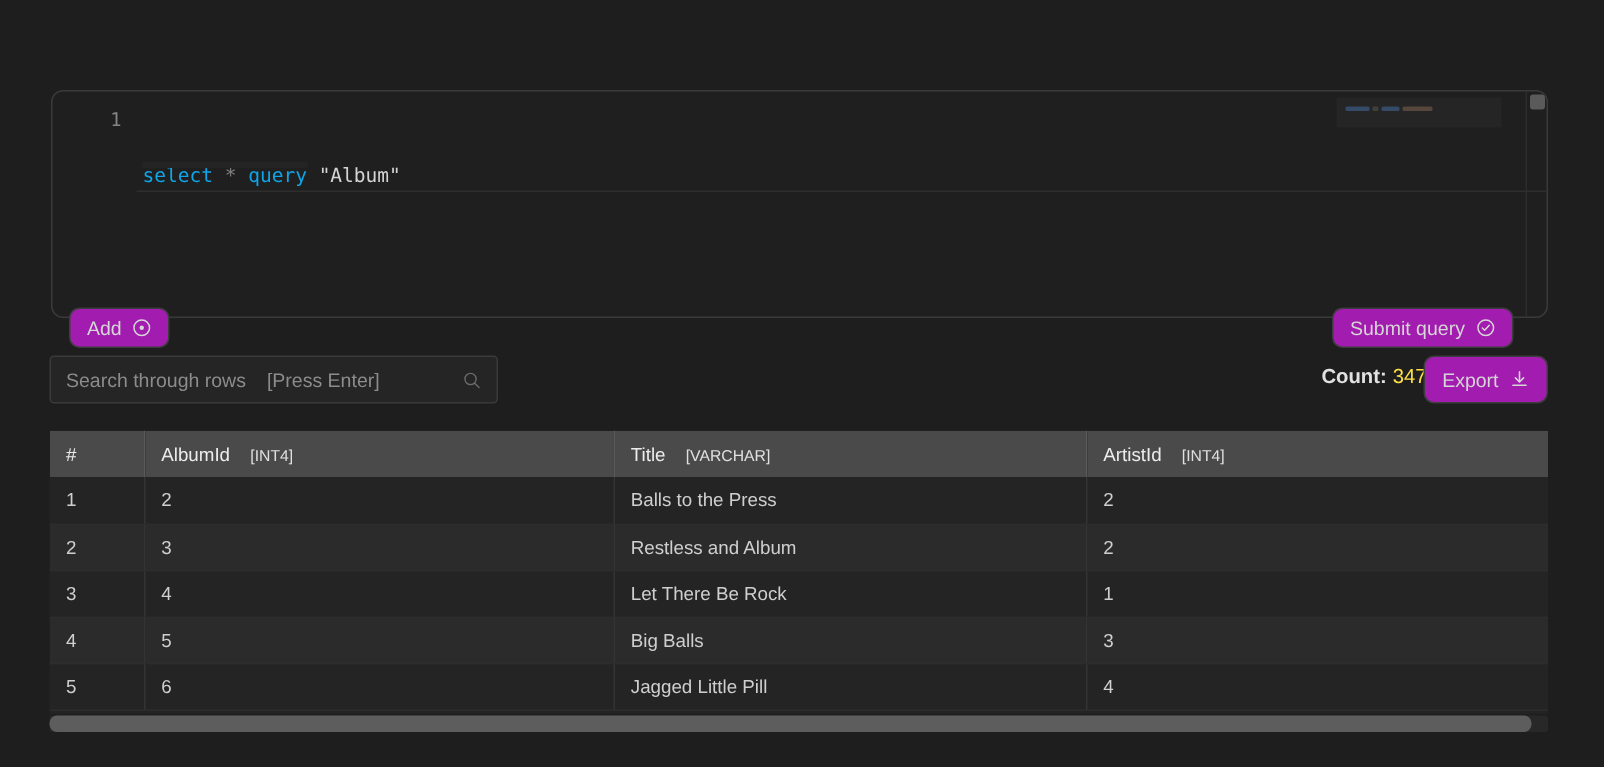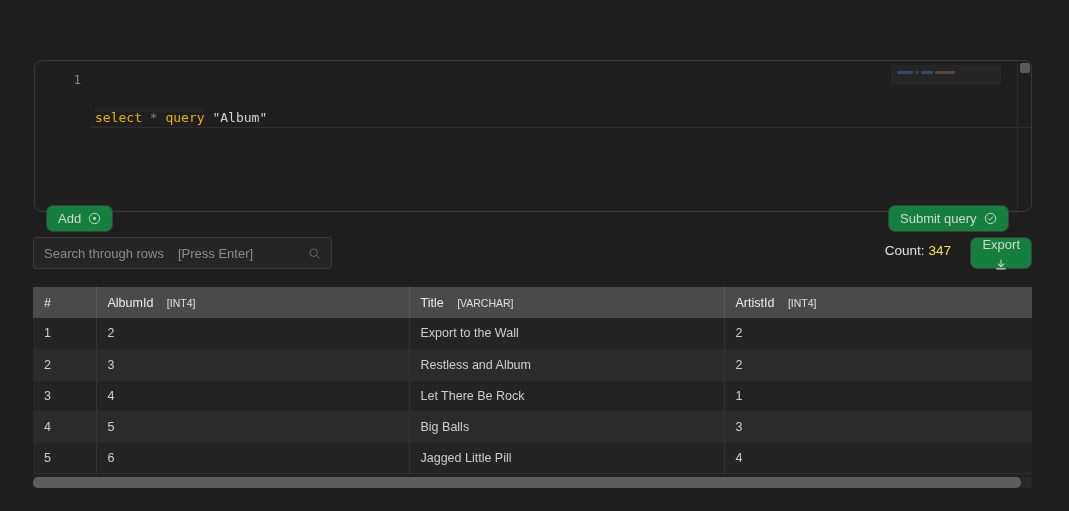--- a/index.html
+++ b/index.html
@@ -56,21 +56,21 @@
     position: relative;
     color: #d4d4d4;
   }
   .code-line::after {
     content: "";
     position: absolute;
     left: -4px; right: -560px; bottom: -1px;
     height: 1px;
     background: #2e2e2e;
   }
-  .tok-kw   { color: #eab308; }
+  .tok-kw   { color: #0ea5e9; }
   .tok-op   { color: #808080; }
   .tok-ident{ color: #d4d4d4; }
 
   
   .minimap {
     position: absolute;
     right: 30px; top: 0;
     width: 110px; height: 100%;
     opacity: .75;
   }
@@ -111,21 +111,21 @@
     left: 60px; top: 47px;
     width: 110px; height: 4px;
     background: #242424;
   }
 
   
   .btn {
     display: inline-flex;
     align-items: center;
     gap: 7px;
-    background: #15803d;
+    background: #a21caf;
     color: #d6d6d6;
     border: 1px solid #3d3d3d;
     border-radius: 7px;
     font-size: 13px;
     padding: 6px 11px;
     cursor: pointer;
     line-height: 1;
     white-space: nowrap;
   }
   .add-btn {
@@ -160,30 +160,29 @@
   .search-ph .hint { color: #8c8c8c; margin-left: 14px; }
   .search-icon { opacity: .6; }
 
   .count-wrap {
     position: absolute;
     right: 118px; top: 243px;
     font-size: 13.5px;
     color: #e2e2e2;
     white-space: nowrap;
   }
-  .count-wrap .lbl { font-weight: normal; margin-top: 26px; }
+  .count-wrap .lbl { font-weight: bold; margin-top: 26px; }
   .count-wrap .val { color: #fde047; margin-left: 4px; }
 
   .export-btn {
     position: absolute;
     right: 37px; top: 237px;
     height: 32px;
     padding: 0 11px;
     border-radius: 7px;
-    flex-direction: column;
   }
 
   
   .table-wrap {
     position: absolute;
     left: 33px; top: 287px;
     width: 999px;
     height: 189px;
     overflow: hidden;
     background: #232323;
@@ -346,21 +345,21 @@
           <th>
             <span>ArtistId</span>
             <span class="ctype">[INT4]</span>
           </th>
         </tr>
       </thead>
       <tbody>
         <tr class="r-odd">
           <td>1</td>
           <td>2</td>
-          <td>Export to the Wall</td>
+          <td>Balls to the Press</td>
           <td>2</td>
         </tr>
         <tr class="r-even">
           <td>2</td>
           <td>3</td>
           <td>Restless and Album</td>
           <td>2</td>
         </tr>
         <tr class="r-odd">
           <td>3</td>

